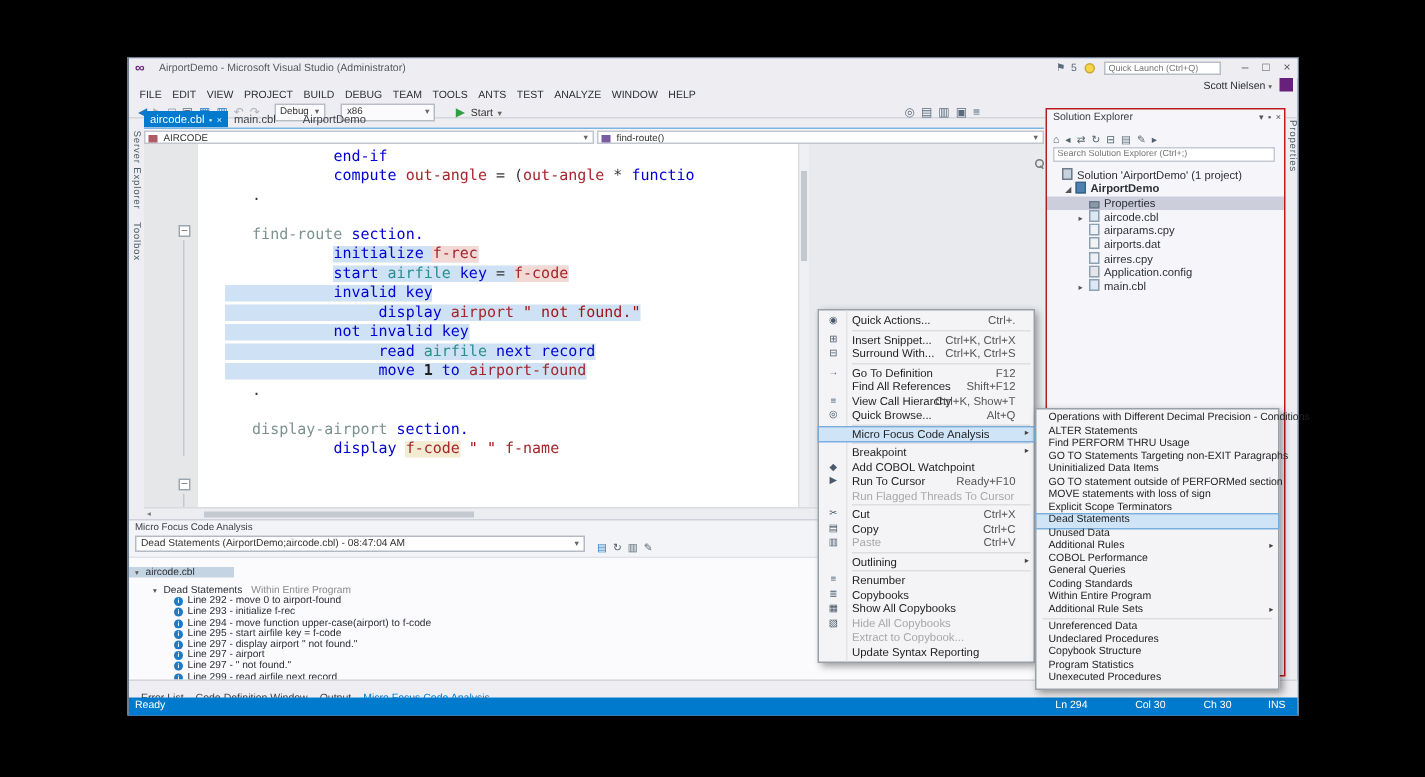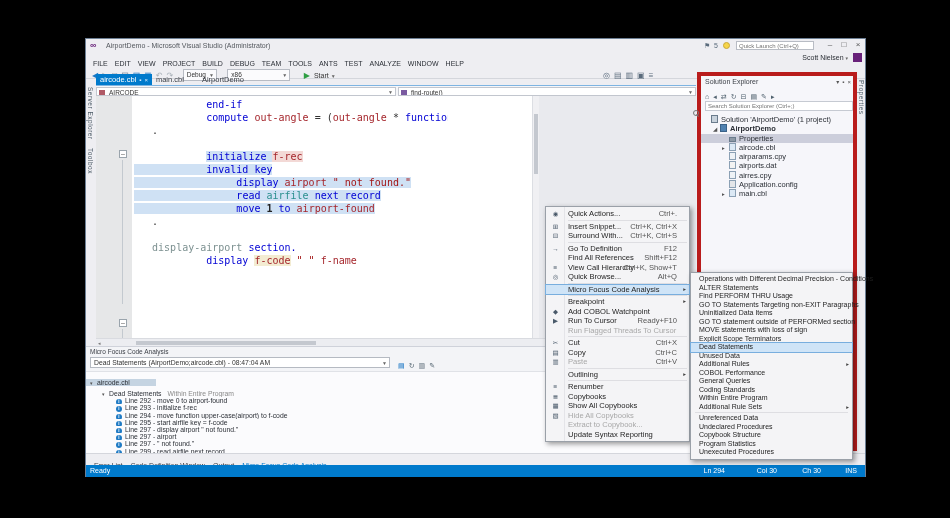--- a/index.html
+++ b/index.html
@@ -46,34 +46,34 @@
   .nav-combo{position:absolute;top:1px;height:9px;line-height:9px;background:#fff;border:1px solid #c2c6cе;
              border:1px solid #c2c6ce;font-size:6.5px;color:#333;padding-left:12px;box-sizing:border-box;overflow:hidden;}
   .nav-combo .nic{position:absolute;left:2px;top:2px;width:6px;height:6px;}
   .nav-combo .arr{position:absolute;right:2px;top:0;font-size:5px;color:#666;}
   
   .editor{position:absolute;left:10px;top:57px;width:600px;height:250px;background:#fff;}
   .gutter{position:absolute;left:0;top:0;width:36px;height:250px;background:#e6e7e8;}
   .outline-box{position:absolute;left:23px;width:8px;height:8px;background:#fff;border:1px solid #9aa4ac;
                font-size:7px;line-height:6px;text-align:center;color:#555;box-sizing:border-box;}
   .outline-line{position:absolute;left:26px;width:1px;background:#c3c9cf;}
-  .code{position:absolute;left:36px;top:0;width:316px;height:242px;background:#fff;overflow:hidden;padding-top:2px;box-sizing:border-box;}
+  .code{position:absolute;left:52px;top:0;width:316px;height:242px;background:#fff;overflow:hidden;padding-top:2px;box-sizing:border-box;}
   .cl{height:13px;line-height:13px;white-space:pre;font-family:"DejaVu Sans Mono",monospace;font-size:10px;color:#1e1e1e;padding-left:2px;}
   .ctbg{background:#cfe1f4;}
   .tk-k{color:#0000d4}.tk-v{color:#a5262c}.tk-f{color:#2a8f8f}.tk-n{color:#222;font-weight:bold}
   .tk-s{color:#a31515}.tk-p{color:#333}.tk-sec{color:#7d9191}
   .tk-pk{background:#f3d9d6}.tk-tan{background:#f3ecd2}
   .vscroll{position:absolute;left:436px;top:0;width:6px;height:250px;background:#f0f0f3;border-left:1px solid #dcdee3;}
   .vthumb{position:absolute;left:1px;top:18px;width:4px;height:60px;background:#c4c8cf;}
   .ed-right{position:absolute;left:443px;top:0;width:157px;height:250px;background:#e9eaee;}
   .hscroll{position:absolute;left:0px;top:242px;width:600px;height:8px;background:#ecedf1;border-top:1px solid #d9dbe0;}
   .hthumb{position:absolute;left:40px;top:2px;width:180px;height:4px;background:#c4c8cf;}
   .hs-arr{position:absolute;top:0;font-size:5px;color:#777;line-height:8px;}
   
-  .sol-exp{position:absolute;left:611px;top:33px;width:160px;height:379px;background:#f6f6fa;border:4px solid #b91c1c;box-sizing:border-box;}
+  .sol-exp{position:absolute;left:611px;top:33px;width:160px;height:379px;background:#f6f6fa;border:1px solid #b91c1c;box-sizing:border-box;}
   .se-header{position:absolute;left:0;top:0;width:100%;height:12px;}
   .se-title{position:absolute;left:4px;top:0;font-size:7px;color:#3b3f46;line-height:12px;}
   .se-hicons{position:absolute;right:2px;top:0;font-size:6px;color:#555;line-height:12px;}
   .se-hicons span{margin-left:3px;}
   #se-toolbar{position:absolute;left:2px;top:12px;height:11px;line-height:11px;}
   .sei{display:inline-block;font-size:7px;color:#51626f;margin:0 2px;}
   .se-search{position:absolute;left:4px;top:25px;width:148px;height:10px;border:1px solid #c6cad2;background:#fff;
              font-size:6px;color:#888;padding:0 10px 0 2px;box-sizing:border-box;font-family:"Liberation Sans",sans-serif;}
   .se-mag{position:absolute;right:8px;top:27px;}
   #se-tree{position:absolute;left:0;top:39px;width:100%;}
@@ -204,23 +204,26 @@
         <div class="outline-box" style="top:54px;">–</div>
         <div class="outline-line" style="top:64px;height:144px;"></div>
         <div class="outline-box" style="top:223px;">–</div>
         <div class="outline-line" style="top:233px;height:14px;"></div>
       </div>
       <div class="code" id="code-lines">
           <div class="cl"><span class="tk-p">            </span><span class="tk-k">end-if</span></div>
           <div class="cl"><span class="tk-p">            </span><span class="tk-k">compute </span><span class="tk-v">out-angle</span><span class="tk-p"> = (</span><span class="tk-v">out-angle</span><span class="tk-p"> * </span><span class="tk-k">function </span><span class="tk-f">pi</span><span class="tk-p">) / </span><span class="tk-n">180</span></div>
           <div class="cl"><span class="tk-p">   .</span></div>
           <div class="cl"></div>
+          <div class="cl"><span class="tk-p">   </span><span class="tk-sec">find-route </span><span class="tk-k">section.</span></div>
           <div class="cl"><span class="tk-p">            </span><span class="ctbg"><span class="tk-k">initialize </span><span class="tk-v tk-pk">f-rec</span></span></div>
+          <div class="cl"><span class="tk-p">            </span><span class="ctbg"><span class="tk-k">start </span><span class="tk-f">airfile</span><span class="tk-k"> key</span><span class="tk-p"> = </span><span class="tk-v tk-pk">f-code</span></span></div>
           <div class="cl"><span class="ctbg"><span class="tk-p">            </span><span class="tk-k">invalid key</span></span></div>
           <div class="cl"><span class="ctbg"><span class="tk-p">                 </span><span class="tk-k">display </span><span class="tk-v">airport</span><span class="tk-s"> " not found."</span></span></div>
+          <div class="cl"><span class="ctbg"><span class="tk-p">            </span><span class="tk-k">not invalid key</span></span></div>
           <div class="cl"><span class="ctbg"><span class="tk-p">                 </span><span class="tk-k">read </span><span class="tk-f">airfile</span><span class="tk-k"> next record</span></span></div>
           <div class="cl"><span class="ctbg"><span class="tk-p">                 </span><span class="tk-k">move </span><span class="tk-n">1</span><span class="tk-k"> to </span><span class="tk-v">airport-found</span></span></div>
           <div class="cl"><span class="tk-p">   .</span></div>
           <div class="cl"></div>
           <div class="cl"><span class="tk-p">   </span><span class="tk-sec">display-airport </span><span class="tk-k">section.</span></div>
           <div class="cl"><span class="tk-p">            </span><span class="tk-k">display </span><span class="tk-v tk-tan">f-code</span><span class="tk-s"> " " </span><span class="tk-v">f-name</span></div>
         </div>
       <div class="vscroll">
           <div class="vthumb"></div>
         </div>

